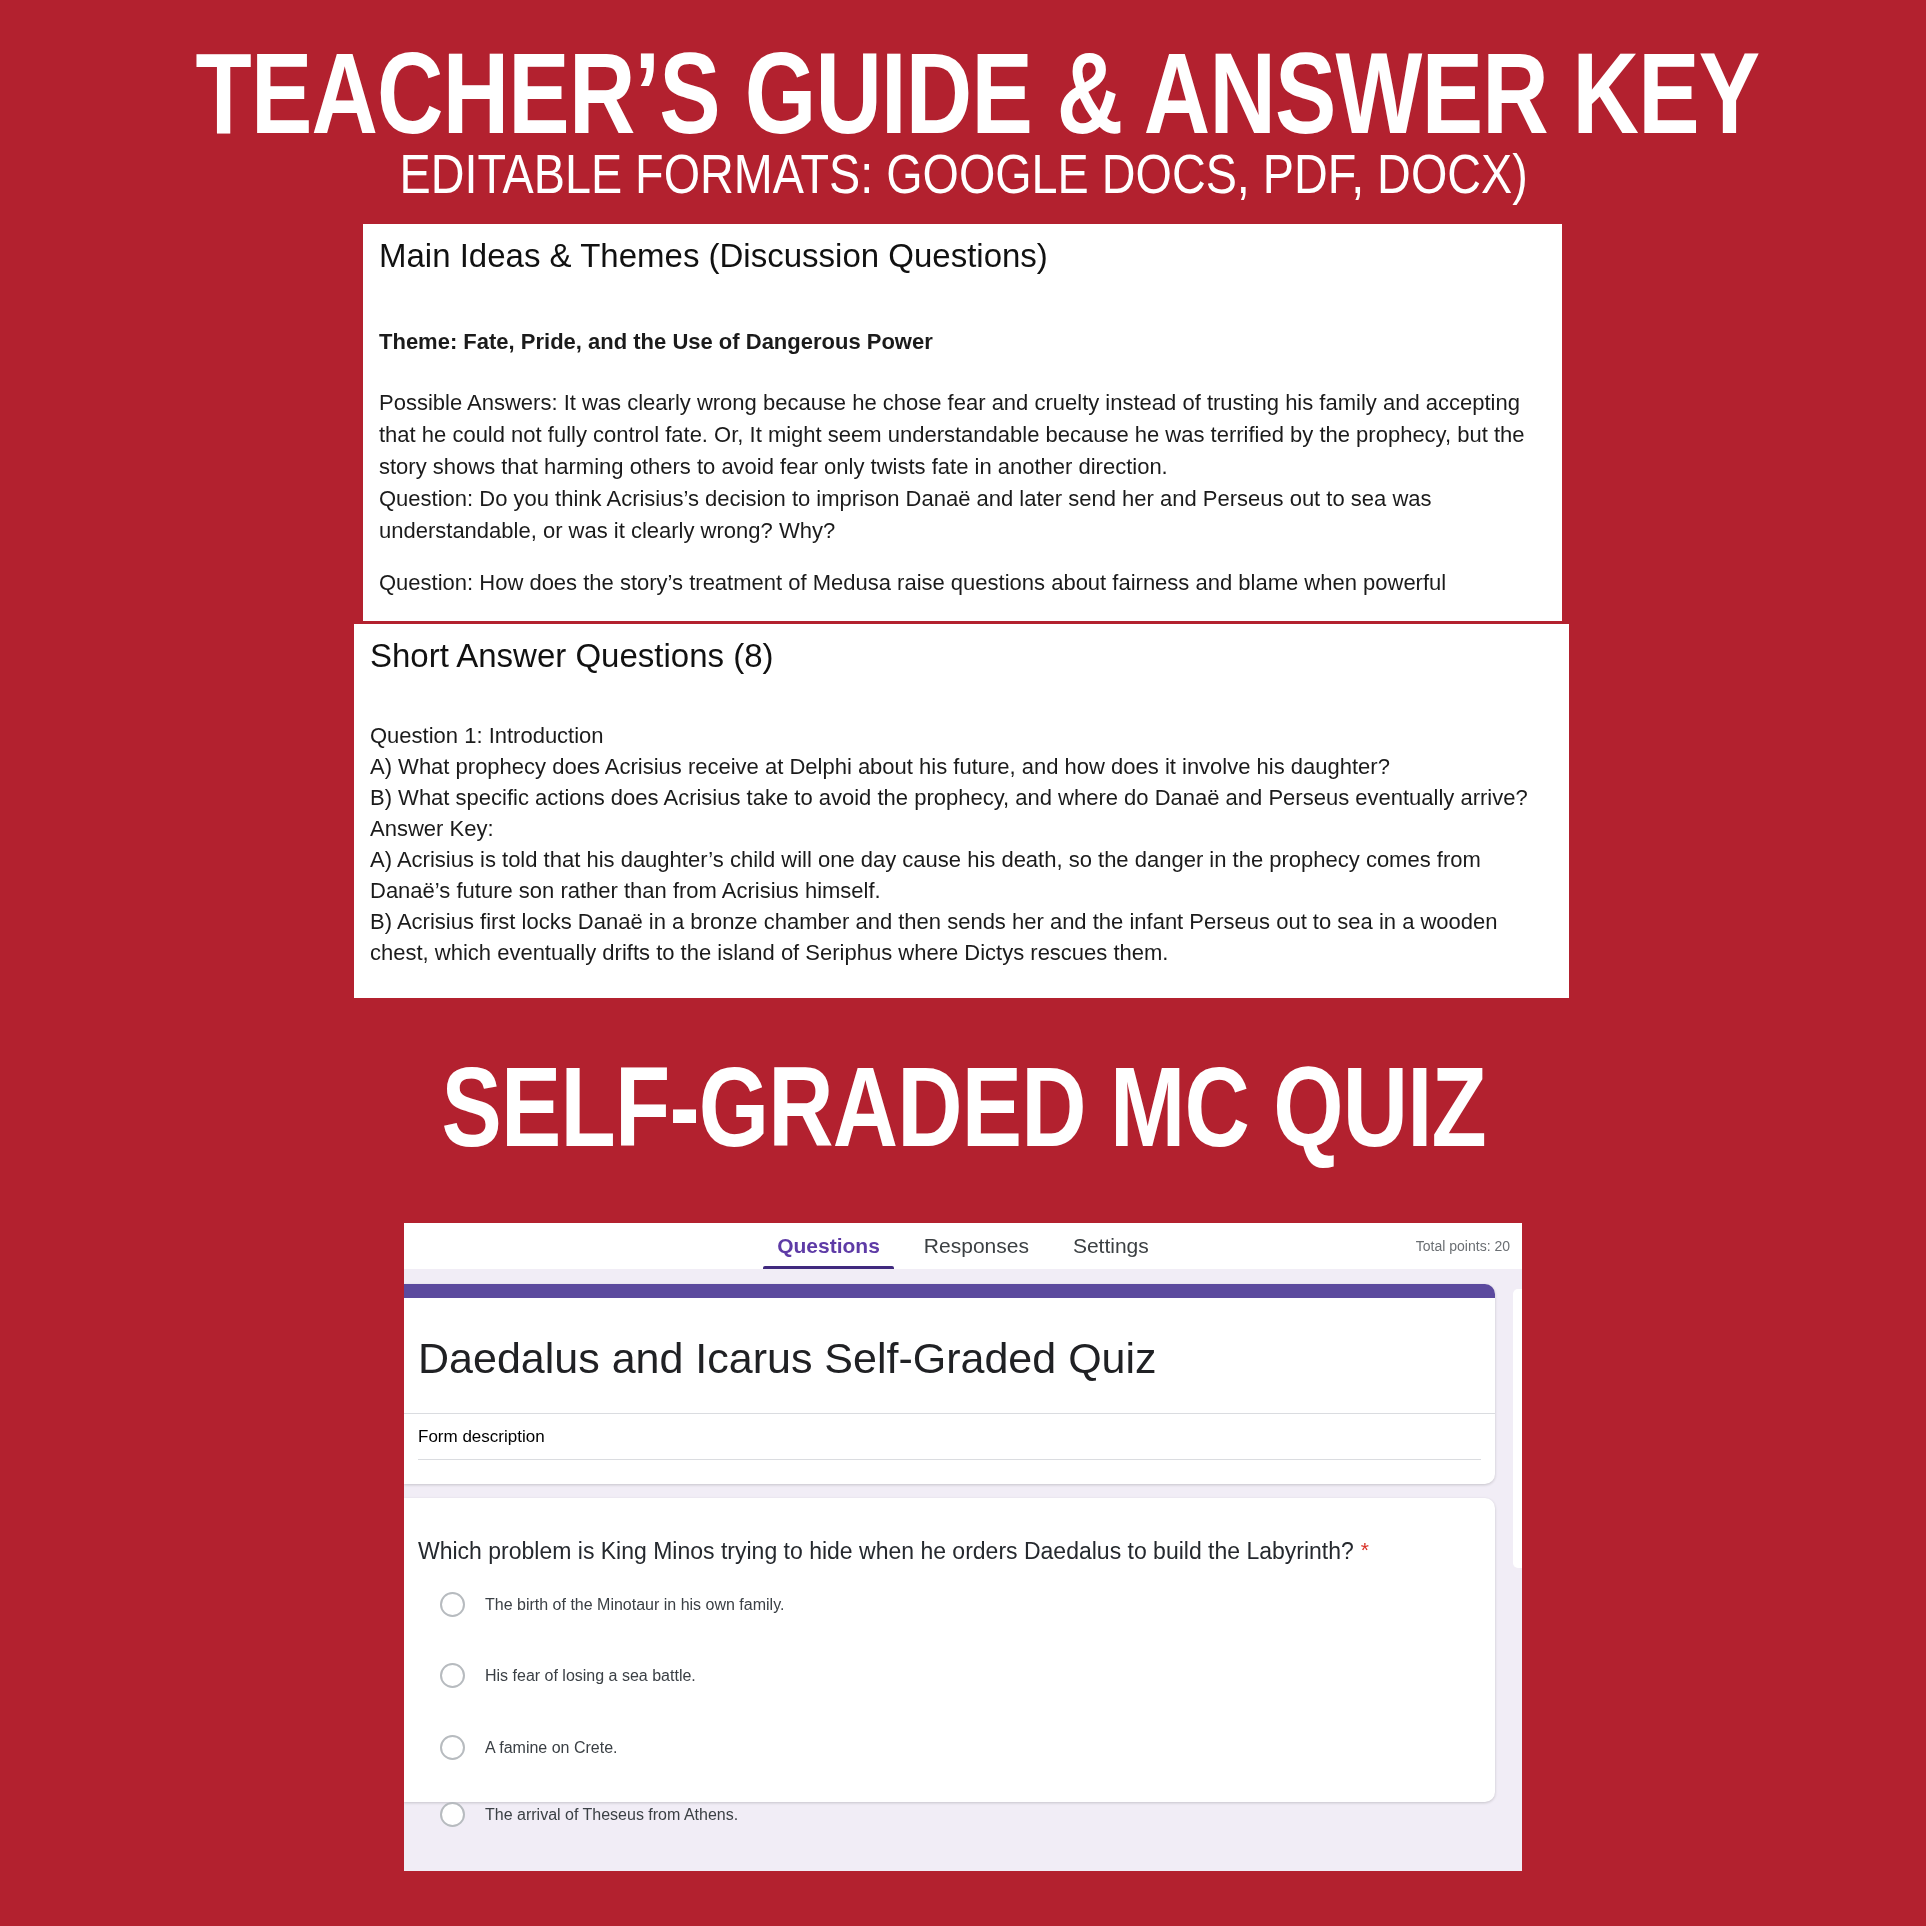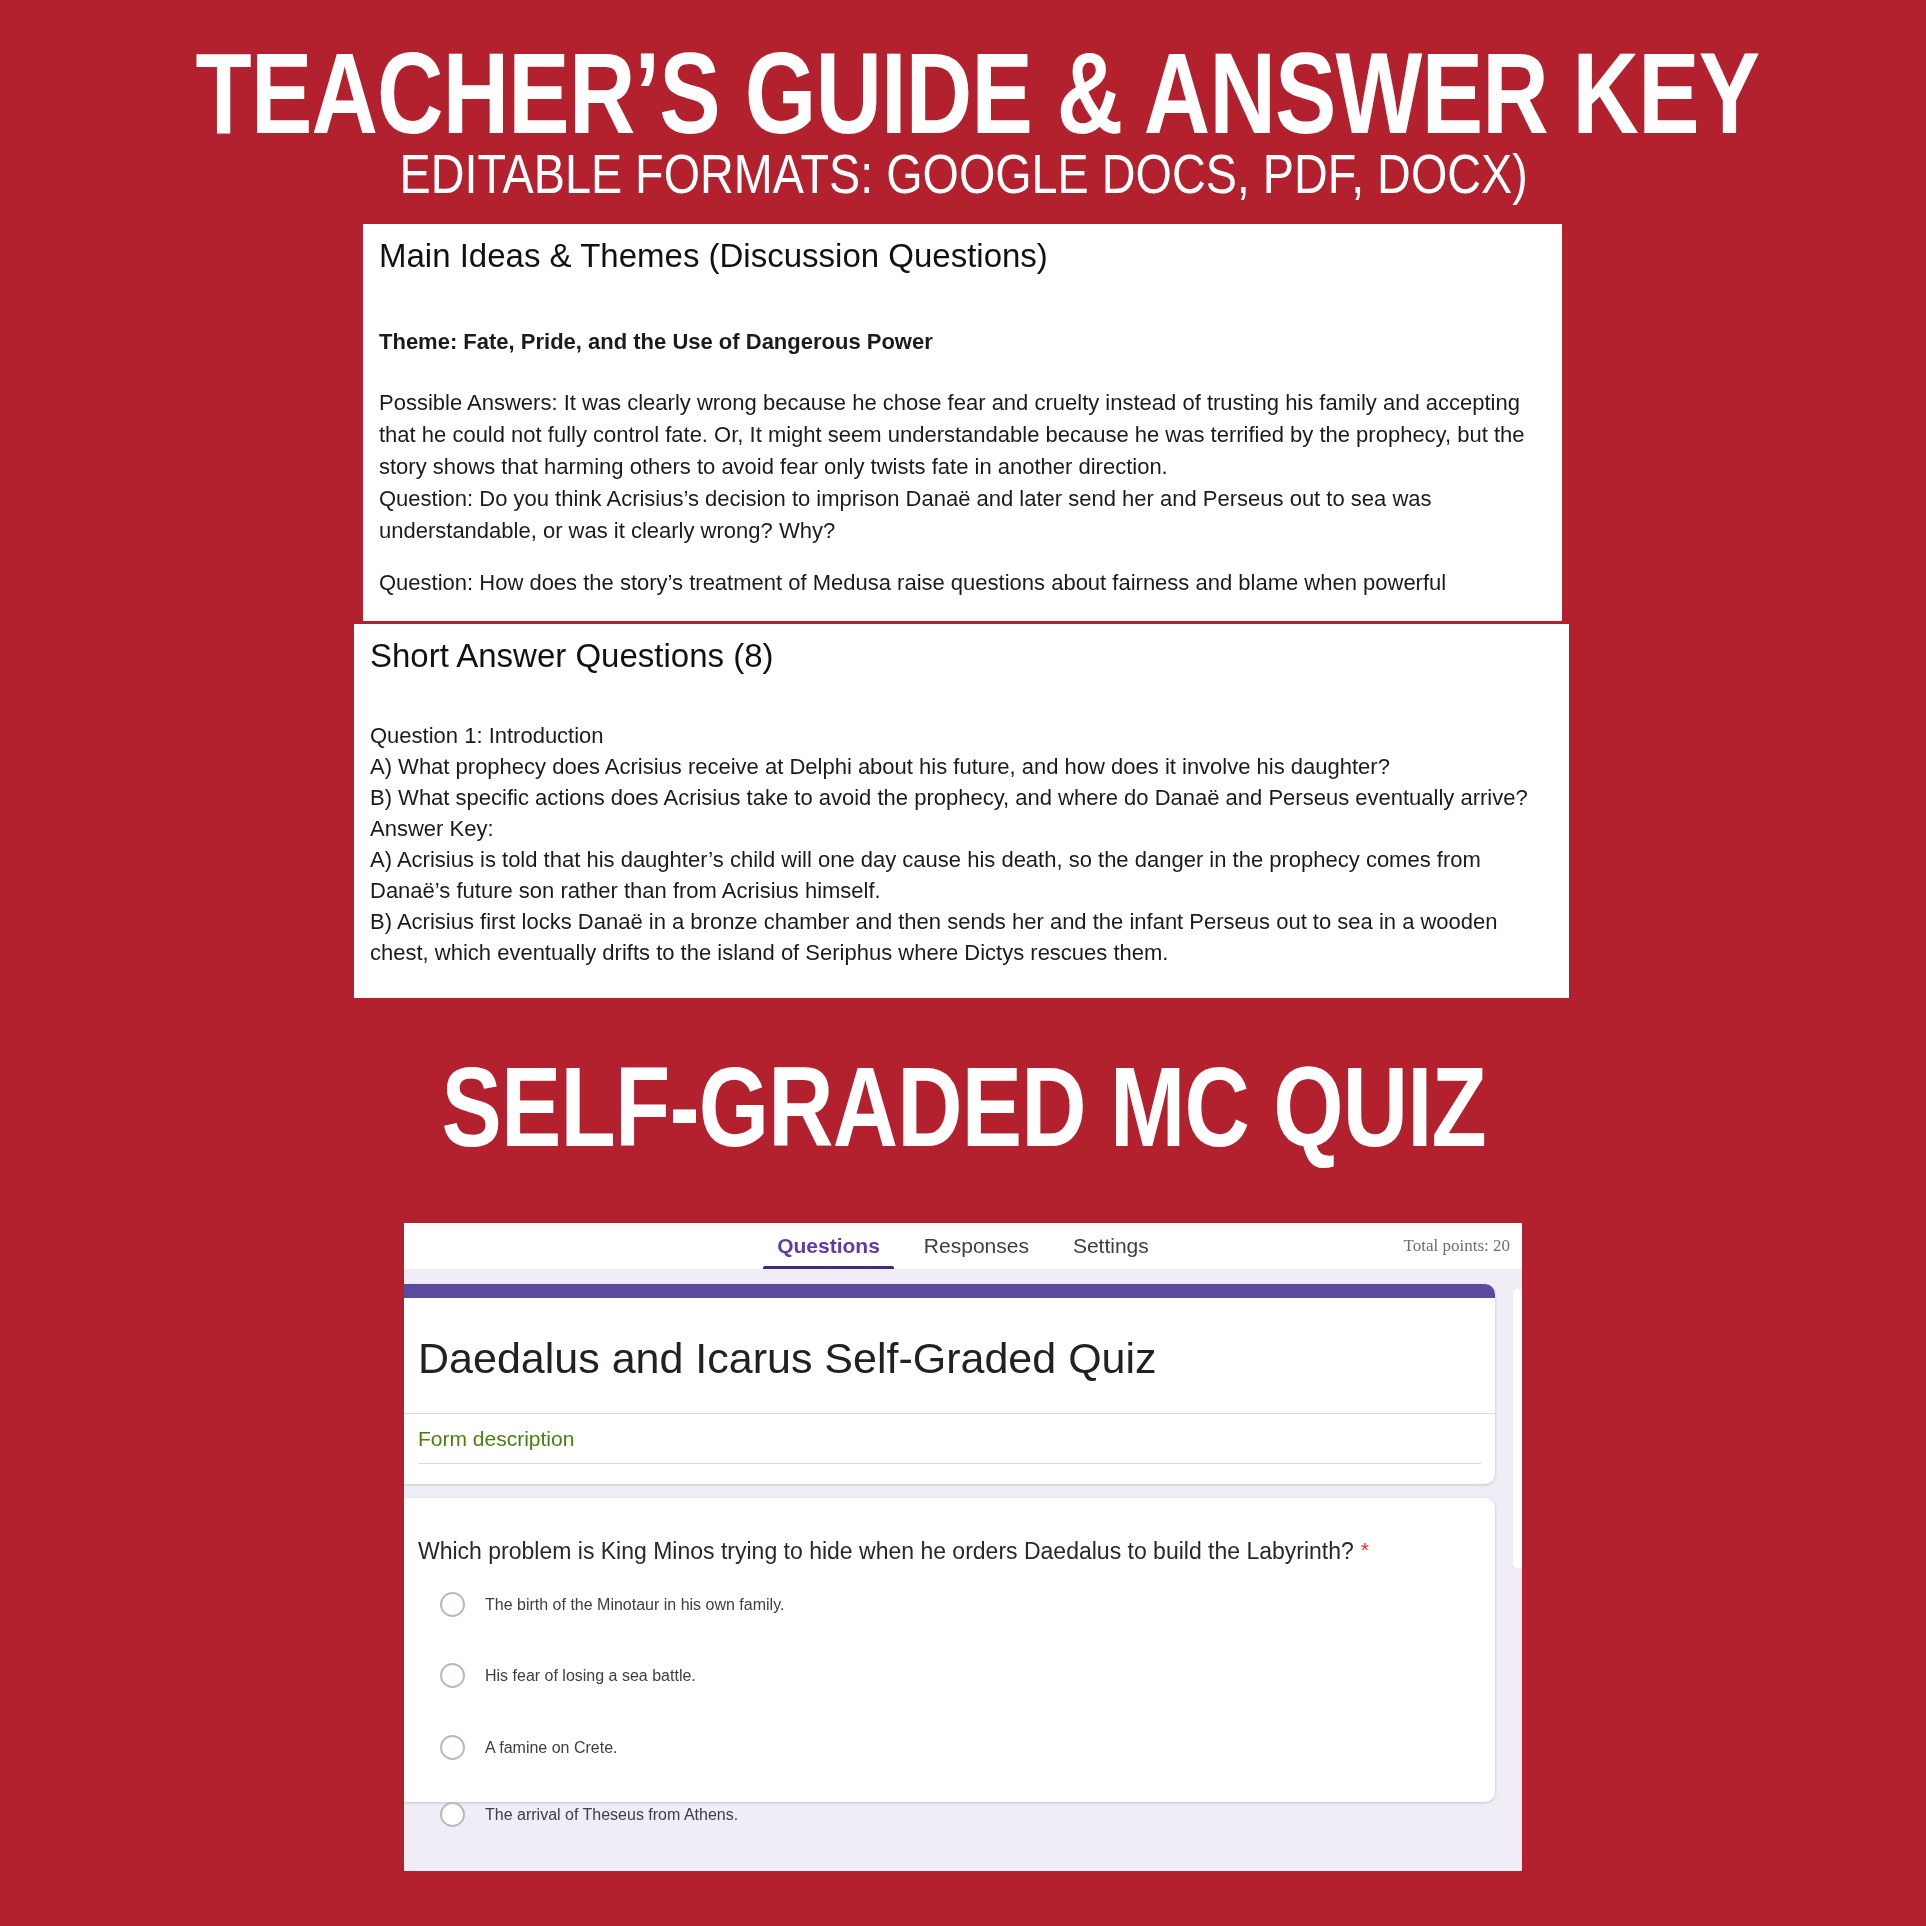--- a/index.html
+++ b/index.html
@@ -26,28 +26,28 @@
   .doc .theme{font-weight:bold;margin-bottom:29px;}
   .doc .gap-top{margin-top:20px;}
   .doc2 .line{font-size:22px;line-height:31px;}
 
   
   .gform{position:absolute;left:404px;top:1223px;width:1118px;height:648px;background:#F1EDF6;}
   .topbar{position:relative;height:46px;background:#ffffff;display:flex;align-items:center;justify-content:center;gap:44px;}
   .tab{font-size:21px;color:#3c4043;cursor:pointer;}
   .tab.active{color:#5E3BA6;font-weight:bold;position:relative;}
   .tab.active::after{content:"";position:absolute;left:-14px;right:-14px;bottom:-13px;height:5px;background:#40297E;border-radius:2px;}
-  .total-points{position:absolute;right:12px;top:50%;transform:translateY(-50%);font-size:17px;color:#6b6f73;font-family:Liberation Serif, serif;}
+  .total-points{position:absolute;right:12px;top:50%;transform:translateY(-50%);font-size:14px;color:#6b6f73;}
   .form-main{position:absolute;left:0;top:46px;right:0;bottom:0;background:#F1EDF6;overflow:hidden;}
   .title-card{position:absolute;left:0;top:15px;width:1091px;height:200px;background:#ffffff;border-radius:0 10px 10px 0;box-shadow:0 1px 3px rgba(0,0,0,.18);}
   .purple-bar{height:14px;background:#5C4A9E;border-radius:0 10px 0 0;}
   .form-title{margin:36px 0 12px 14px;font-size:43px;color:#202124;}
   .divider{border-top:1px solid #dadce0;}
   .d1{margin-top:30px;}
-  .desc{margin:13px 0 12px 14px;font-size:21px;color:#4d7c0f;}
+  .desc{margin:13px 0 12px 14px;font-size:17px;color:#000000;}
   .d2{margin:9px 14px 0 14px;}
   .q-card{position:absolute;left:0;top:229px;width:1091px;height:304px;background:#ffffff;border-radius:0 10px 10px 0;box-shadow:0 1px 3px rgba(0,0,0,.18);}
   .q-text{position:absolute;left:14px;top:40px;font-size:23px;color:#25292e;}
   .req{color:#D93025;margin-left:7px;font-size:21px;vertical-align:top;}
   .opt{position:absolute;left:36px;display:flex;align-items:center;gap:20px;}
   .radio{width:25px;height:25px;border:2px solid #b7bbbf;border-radius:50%;background:#fff;box-sizing:border-box;flex:0 0 auto;}
   .opt-label{font-size:16px;color:#3b4045;}
   .o1{top:94px;}.o2{top:165px;}.o3{top:237px;text-align:right;}.o4{top:304px;}
   .side-sliver{position:absolute;right:0;top:20px;width:9px;height:279px;background:#ffffff;border-radius:5px 0 0 5px;}
 </style>

